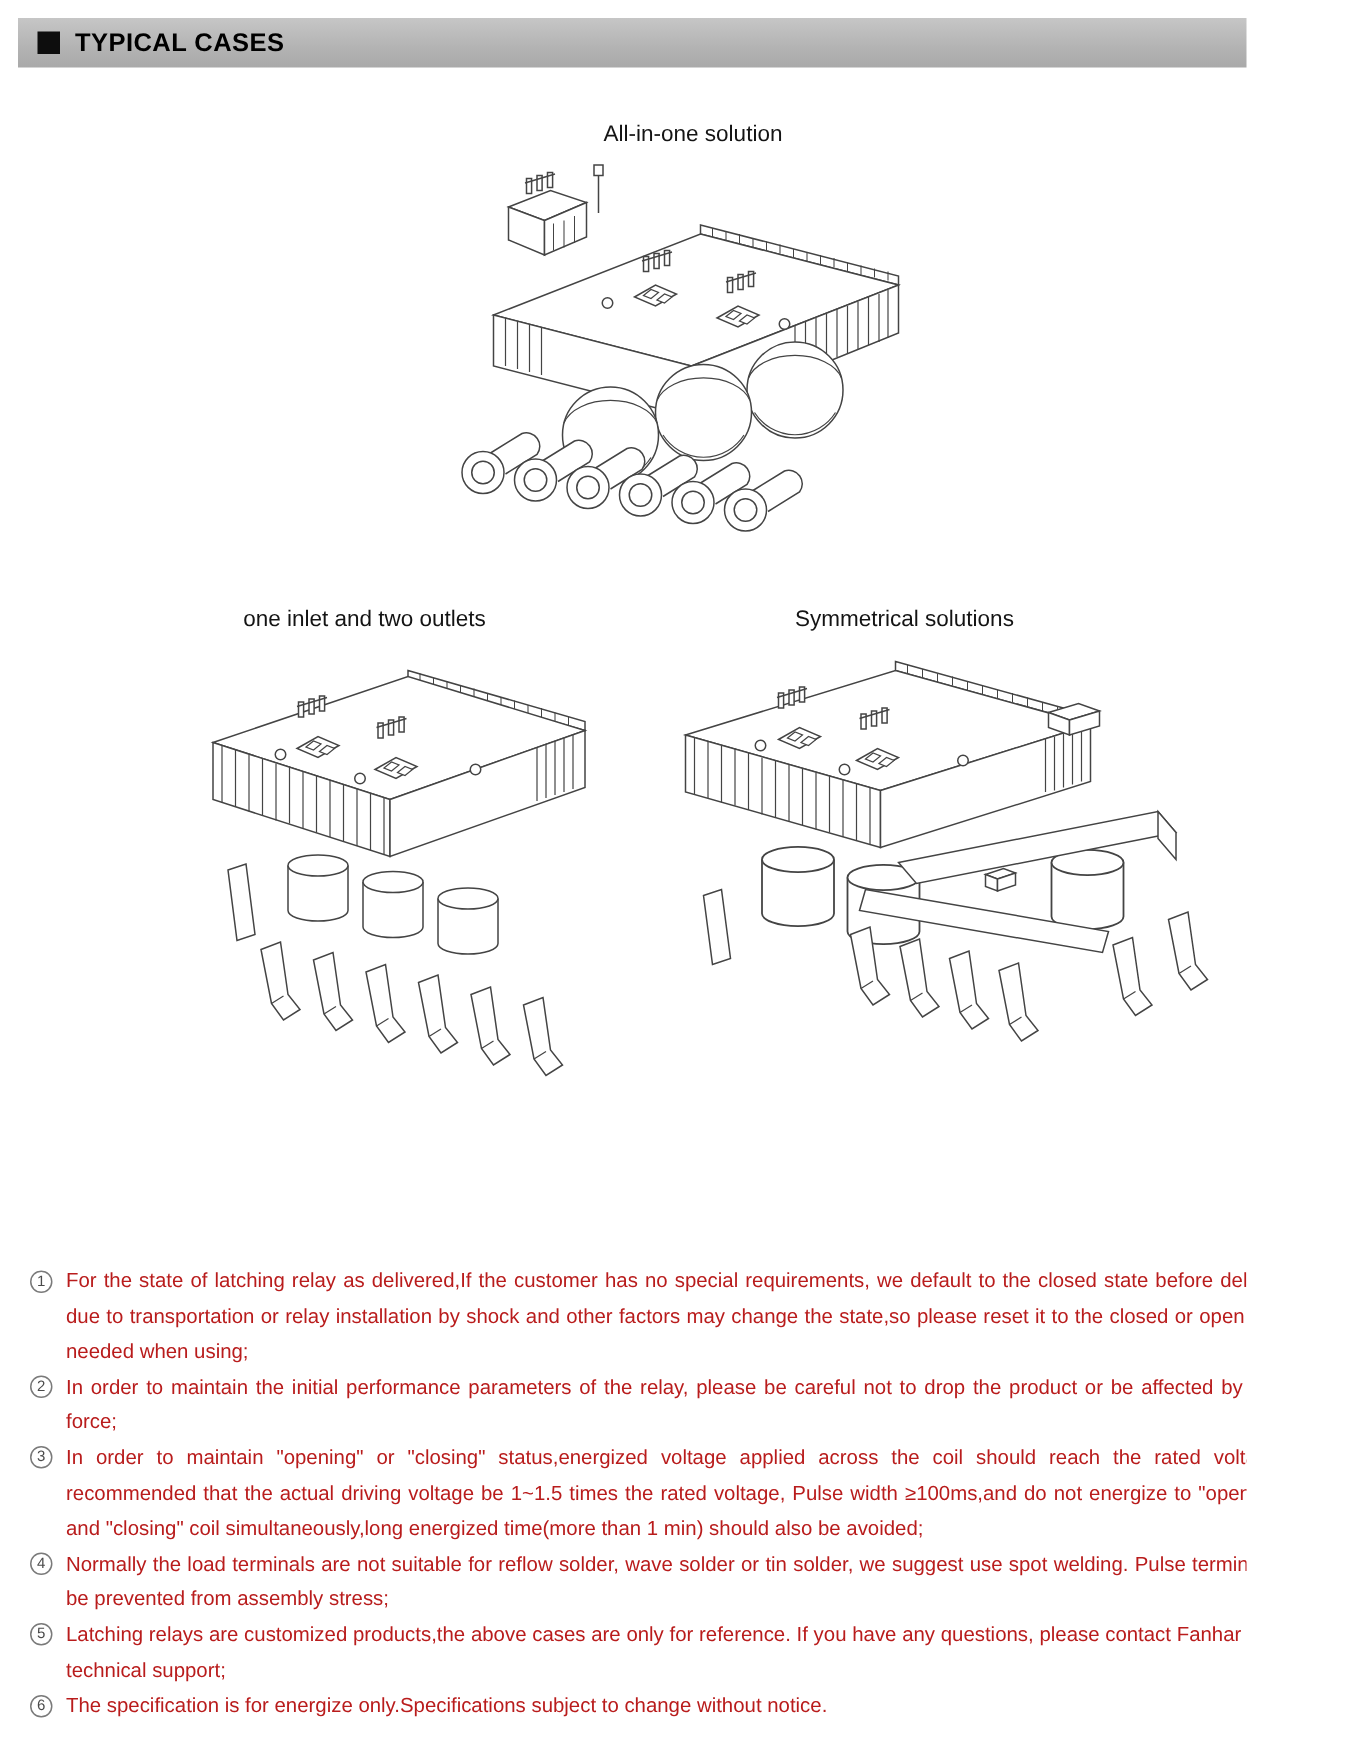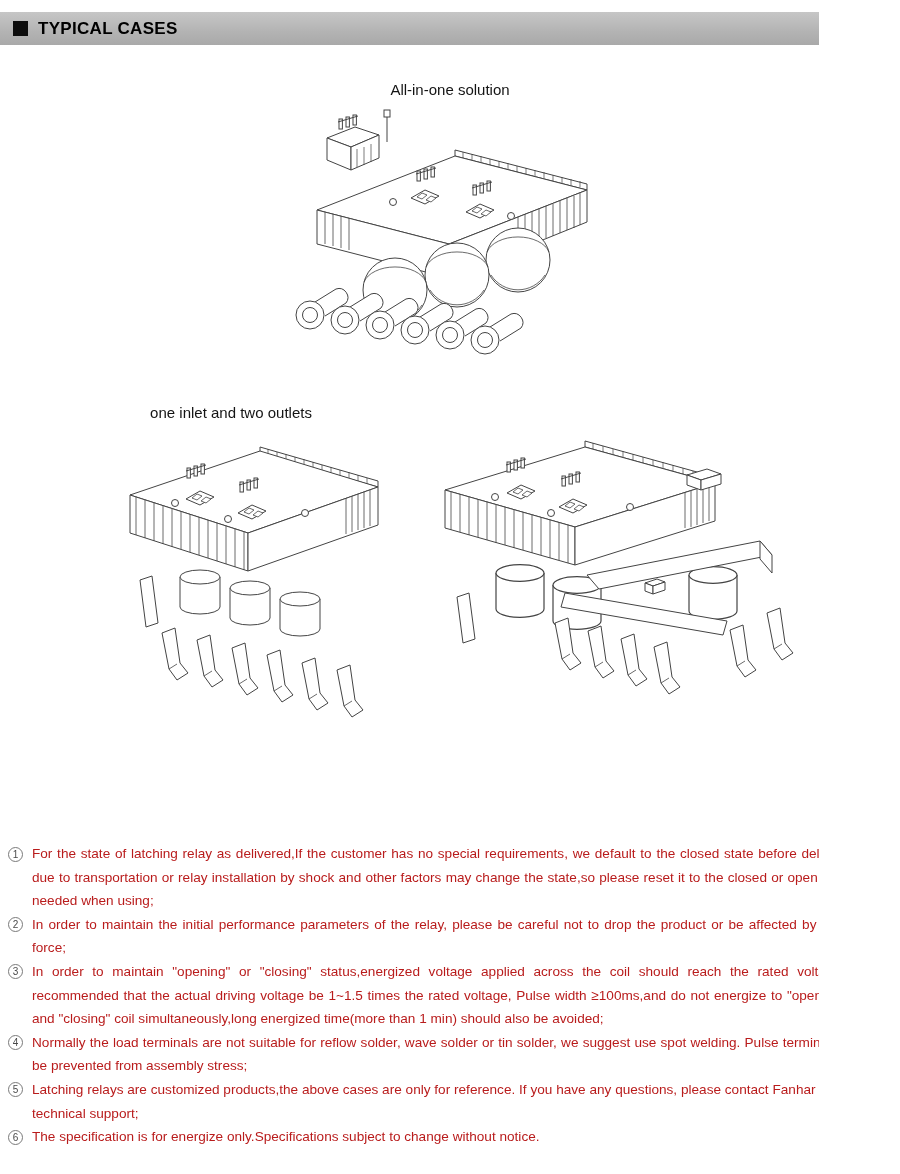--- a/index.html
+++ b/index.html
@@ -1,18 +1,18 @@
 <!DOCTYPE html>
 <html><head>
 <meta charset="utf-8">
 <style>
   * { margin:0; padding:0; box-sizing:border-box; }
   html,body { background:#fff; }
   body { font-family:"Liberation Sans", sans-serif; }
-  .page { position:relative; width:819px; height:1174px; background:#fff; overflow:hidden; }
+  .page { position:relative; width:819px; height:1174px; background:#fff; overflow:hidden;margin-left:12px; }
 
   .section-bar {
     position:absolute; left:0; width:900px; height:33px;
     background:linear-gradient(180deg,#c6c6c6 0%,#b3b3b3 60%,#a9a9a9 100%);
     display:flex; align-items:center; padding-left:13px; gap:10px;
   }
   .section-bar .sq { width:15px; height:15px; background:#0d0d0d; flex:0 0 15px; }
   .section-bar .t  { font-size:17px; font-weight:bold; color:#000; letter-spacing:.3px; }
 
   .fig-label { position:absolute; font-size:15px; color:#141414; text-align:center; }
@@ -69,20 +69,21 @@
     </defs>
   </svg>
 
   <div class="section-bar" style="top:12px">
     <div class="sq"></div>
     <div class="t">TYPICAL CASES</div>
   </div>
 
   <div class="fig-label" style="left:81px;top:404px;width:300px">one inlet and two outlets</div>
   <div class="fig-label" style="left:0;top:81px;width:900px">All-in-one solution</div>
+  <div class="fig-label" style="left:441px;top:404px;width:300px">Symmetrical solutions</div>
 
   <svg class="drawing" style="left:275px;top:108px" width="330" height="265" viewBox="0 0 330 265">
 
     <use href="#pinc" x="74" y="20"></use>
     <polygon points="52,30 80,19 104,27 76,39" fill="#fff" stroke="#444"></polygon>
     <polygon points="52,30 76,39 76,62 52,52" fill="#fff" stroke="#444"></polygon>
     <polygon points="76,39 104,27 104,50 76,62" fill="#fff" stroke="#444"></polygon>
     <path d="M82,41 v18 M89,39 v18 M96,36 v18" stroke="#444" stroke-width="0.7" fill="none"></path>
     <line x1="112" y1="8" x2="112" y2="34" stroke="#444"></line>
     <rect x="109" y="2" width="6" height="7" fill="#fff" stroke="#444"></rect>

